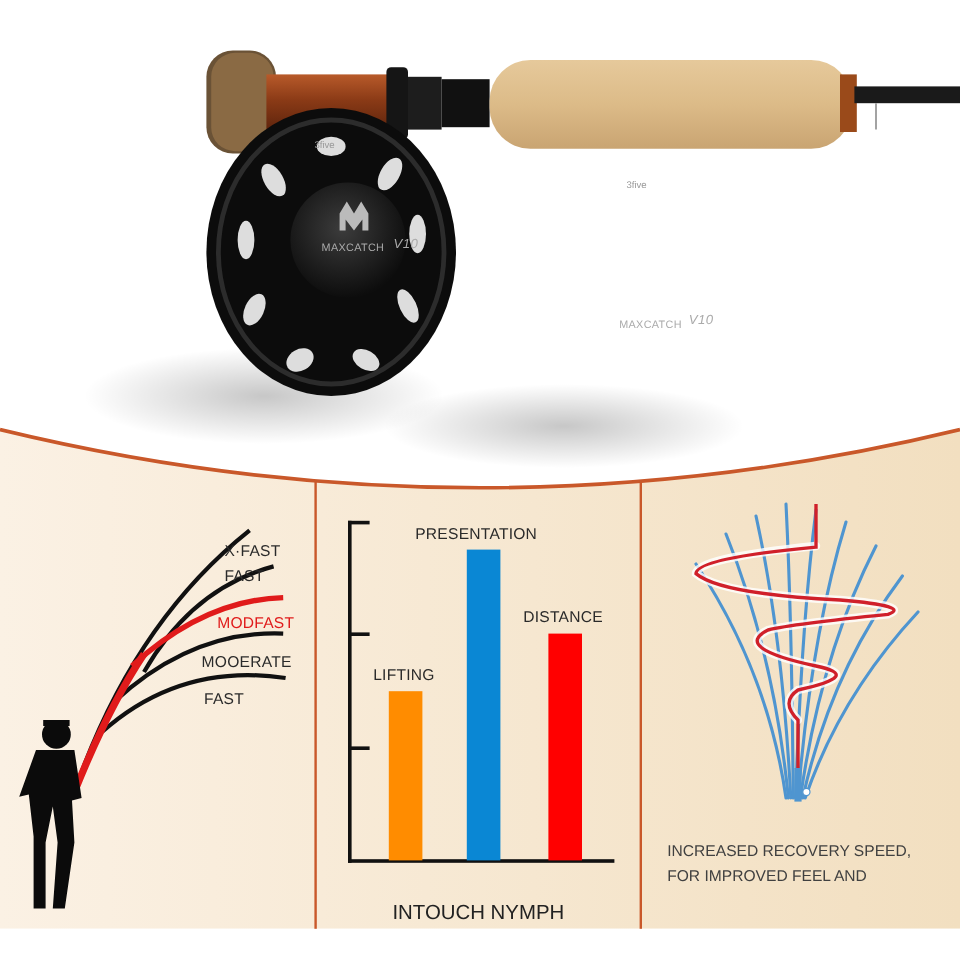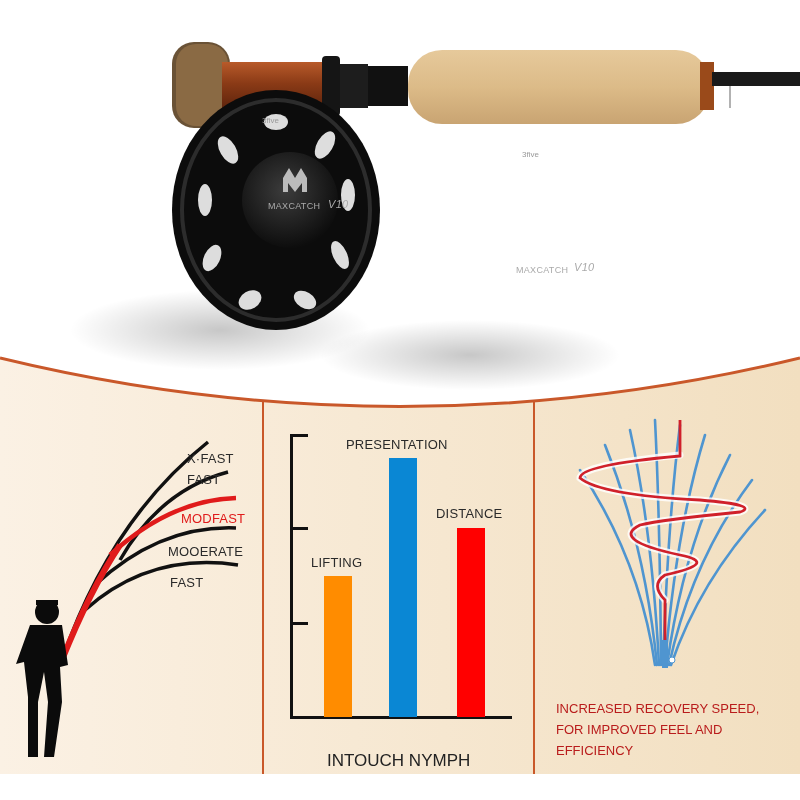--- a/index.html
+++ b/index.html
@@ -1,21 +1,21 @@
 <!DOCTYPE html>
 <html><head>
 <meta charset="utf-8">
 <style>
   html, body { margin:0; padding:0; }
   body { width:800px; height:800px; position:relative; overflow:hidden; background:#ffffff; font-family:"Liberation Sans", sans-serif; }
   .hero { position:absolute; left:0; top:0; width:800px; height:420px; }
   .panel-bg { position:absolute; left:0; top:340px; width:800px; height:434px; }
   .divider { position:absolute; width:2px; background:#c9582a; top:400px; height:374px; }
   .label { position:absolute; font-size:13px; color:#2a2a2a; letter-spacing:0.2px; white-space:nowrap; }
-  .caption { position:absolute; font-size:13px; color:#b91c1c; line-height:21px; }
+  .caption { position:absolute; font-size:13px; color:#404040; line-height:21px; }
   .chart-title { position:absolute; font-size:17px; color:#222; white-space:nowrap;margin-top:16px; }
   .bar { position:absolute; }
   .axis { position:absolute; background:#111; }
   .tick { position:absolute; background:#111; height:3px; width:18px; }
   .reel-text { position:absolute; font-size:9px; color:#aaa; font-weight:normal; letter-spacing:0.3px; }
   .small-text { position:absolute; font-size:8px; color:#999; }
 </style>
 </head>
 <body>
 
@@ -201,18 +201,17 @@
     <rect x="662" y="640" width="6" height="28" fill="#4f95d0"></rect>
     <circle cx="672" cy="660" r="3" fill="#fff" stroke="#4f95d0"></circle>
     <g fill="none" stroke="#fff" stroke-width="7" stroke-linecap="round" opacity="0.8">
       <path d="M680 455 Q580 465 580 478 Q600 495 700 500 Q760 505 740 512 Q660 520 640 525 Q610 540 680 555 Q720 563 665 575 Q650 585 665 600"></path>
     </g>
     <path d="M680 420 V456 Q580 465 580 478 Q600 495 700 500 Q760 505 740 512 Q660 520 640 525 Q610 540 680 555 Q720 563 665 575 Q650 585 665 600 V640" fill="none" stroke="#d0202a" stroke-width="2.8"></path>
   </svg>
   <div class="caption" style="left:556px;top:698px;">
     <div>INCREASED RECOVERY SPEED,</div>
     <div>FOR IMPROVED FEEL AND</div>
-    <div>EFFICIENCY</div>
   </div>
 </div>
 
 
 
 
 </body></html>

